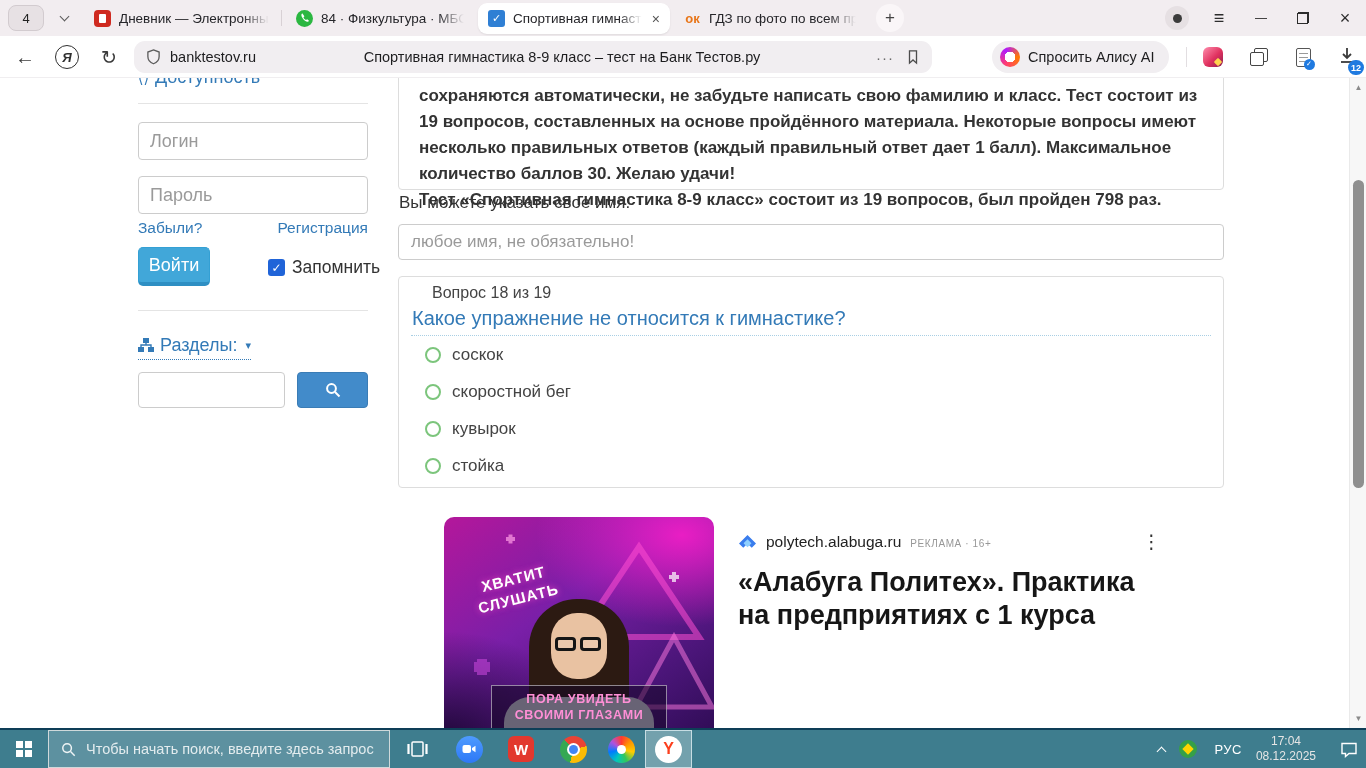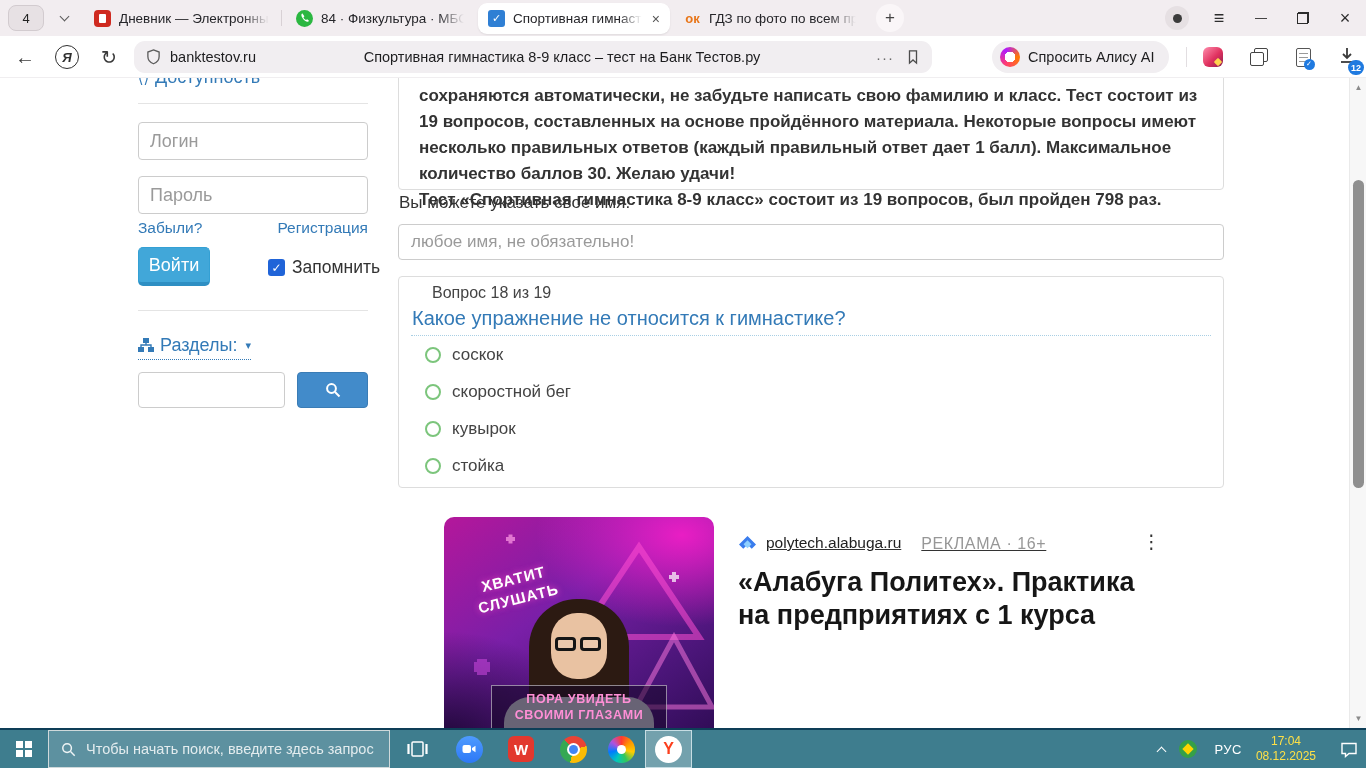--- a/index.html
+++ b/index.html
@@ -117,23 +117,23 @@
   .hair { position:absolute; left:30px; top:0; width:100px; height:140px; background:#2c1a12; border-radius:48px 48px 18px 18px; }
   .face { position:absolute; left:52px; top:14px; width:56px; height:66px; background:#e9c2a2; border-radius:26px; }
   .glasses { position:absolute; left:56px; top:38px; display:flex; gap:4px; }
   .glasses i { width:21px; height:14px; border:3px solid #151515; border-radius:4px; background:rgba(255,255,255,.12); }
   .shirt { position:absolute; left:5px; bottom:0; width:150px; height:52px; background:#cdd2d5; border-radius:26px 26px 0 0; }
   .adimg-top { position:absolute; left:22px; top:52px; width:100px; transform:rotate(-14deg); color:#fff; font-weight:bold;
                font-size:15px; text-align:center; letter-spacing:1px; line-height:20px; text-shadow:0 0 6px rgba(255,80,200,.8); }
   .adimg-banner { position:absolute; left:50%; top:168px; transform:translateX(-50%); width:176px; padding:5px 6px;
                   background:rgba(22,8,38,.55); border:1px solid rgba(255,255,255,.5); color:#ff8fd6; font-size:12.5px;
                   font-weight:bold; letter-spacing:.6px; text-align:center; line-height:16px; }
-  .ad-site-row { position:absolute; left:738px; top:455px; display:flex; align-items:center; gap:9px;text-decoration:underline; }
+  .ad-site-row { position:absolute; left:738px; top:455px; display:flex; align-items:center; gap:9px; }
   .ad-site { font-size:15.5px; color:#222; }
-  .ad-label { font-size:16px; color:#979797; letter-spacing:.6px; margin-top:2px;margin-left:11px; }
+  .ad-label { font-size:10px; color:#979797; letter-spacing:.6px; margin-top:2px; }
   .kebab { position:absolute; left:1142px; top:452px; font-size:19px; color:#333; }
   .ad-headline { position:absolute; left:738px; top:488px; width:430px; font-size:27px; font-weight:bold; color:#161616; line-height:33px; }
   .ad-desc { position:absolute; left:738px; top:566px; width:430px; font-size:17px; color:#5f5f5f; line-height:25px; }
 
   
   .vscroll { position:absolute; right:0; top:0; width:17px; height:650px; background:#f7f7f7; border-left:1px solid #eaeaea; }
   .varrow { position:absolute; left:0; width:17px; text-align:center; font-size:8px; color:#8a8a8a; }
   .vthumb { position:absolute; left:3px; top:102px; width:11px; height:308px; background:#8f8f8f; border-radius:6px; }
 
   
@@ -156,21 +156,21 @@
   .ic-wheel { width:27px; height:27px; border-radius:50%; position:relative;
               background:conic-gradient(#ff3b30,#ff9500,#ffcc00,#34c759,#00c7be,#007aff,#af52de,#ff3b30); }
   .ic-wheel::after { content:""; position:absolute; inset:9px; background:#fff; border-radius:50%; }
   .ic-ya { width:27px; height:27px; border-radius:50%; background:#fff; color:#fc3f1d; font-weight:800; font-size:16px;
            display:flex; align-items:center; justify-content:center; }
   .tray { position:absolute; right:0; top:0; height:38px; display:flex; align-items:center; }
   .tray-item { display:flex; align-items:center; justify-content:center; height:38px; }
   .ic-green { width:18px; height:18px; border-radius:50%; background:#35a047; position:relative; }
   .ic-green::after { content:""; position:absolute; left:5px; top:5px; width:8px; height:8px; background:#ffd400; transform:rotate(45deg); }
   .lang { color:#fff; font-size:13px; letter-spacing:.5px; margin:0 14px 0 12px; }
-  .clock { color:#fde047; font-size:12px; text-align:center; line-height:15px; margin-right:16px; }
+  .clock { color:#e5e5e5; font-size:12px; text-align:center; line-height:15px; margin-right:16px; }
 </style>
 </head>
 <body>
 
 <div class="tabbar">
   <div class="tabcount">
       <span>4</span>
     </div>
   <div class="tabchev">
       <i class="chev"></i>

